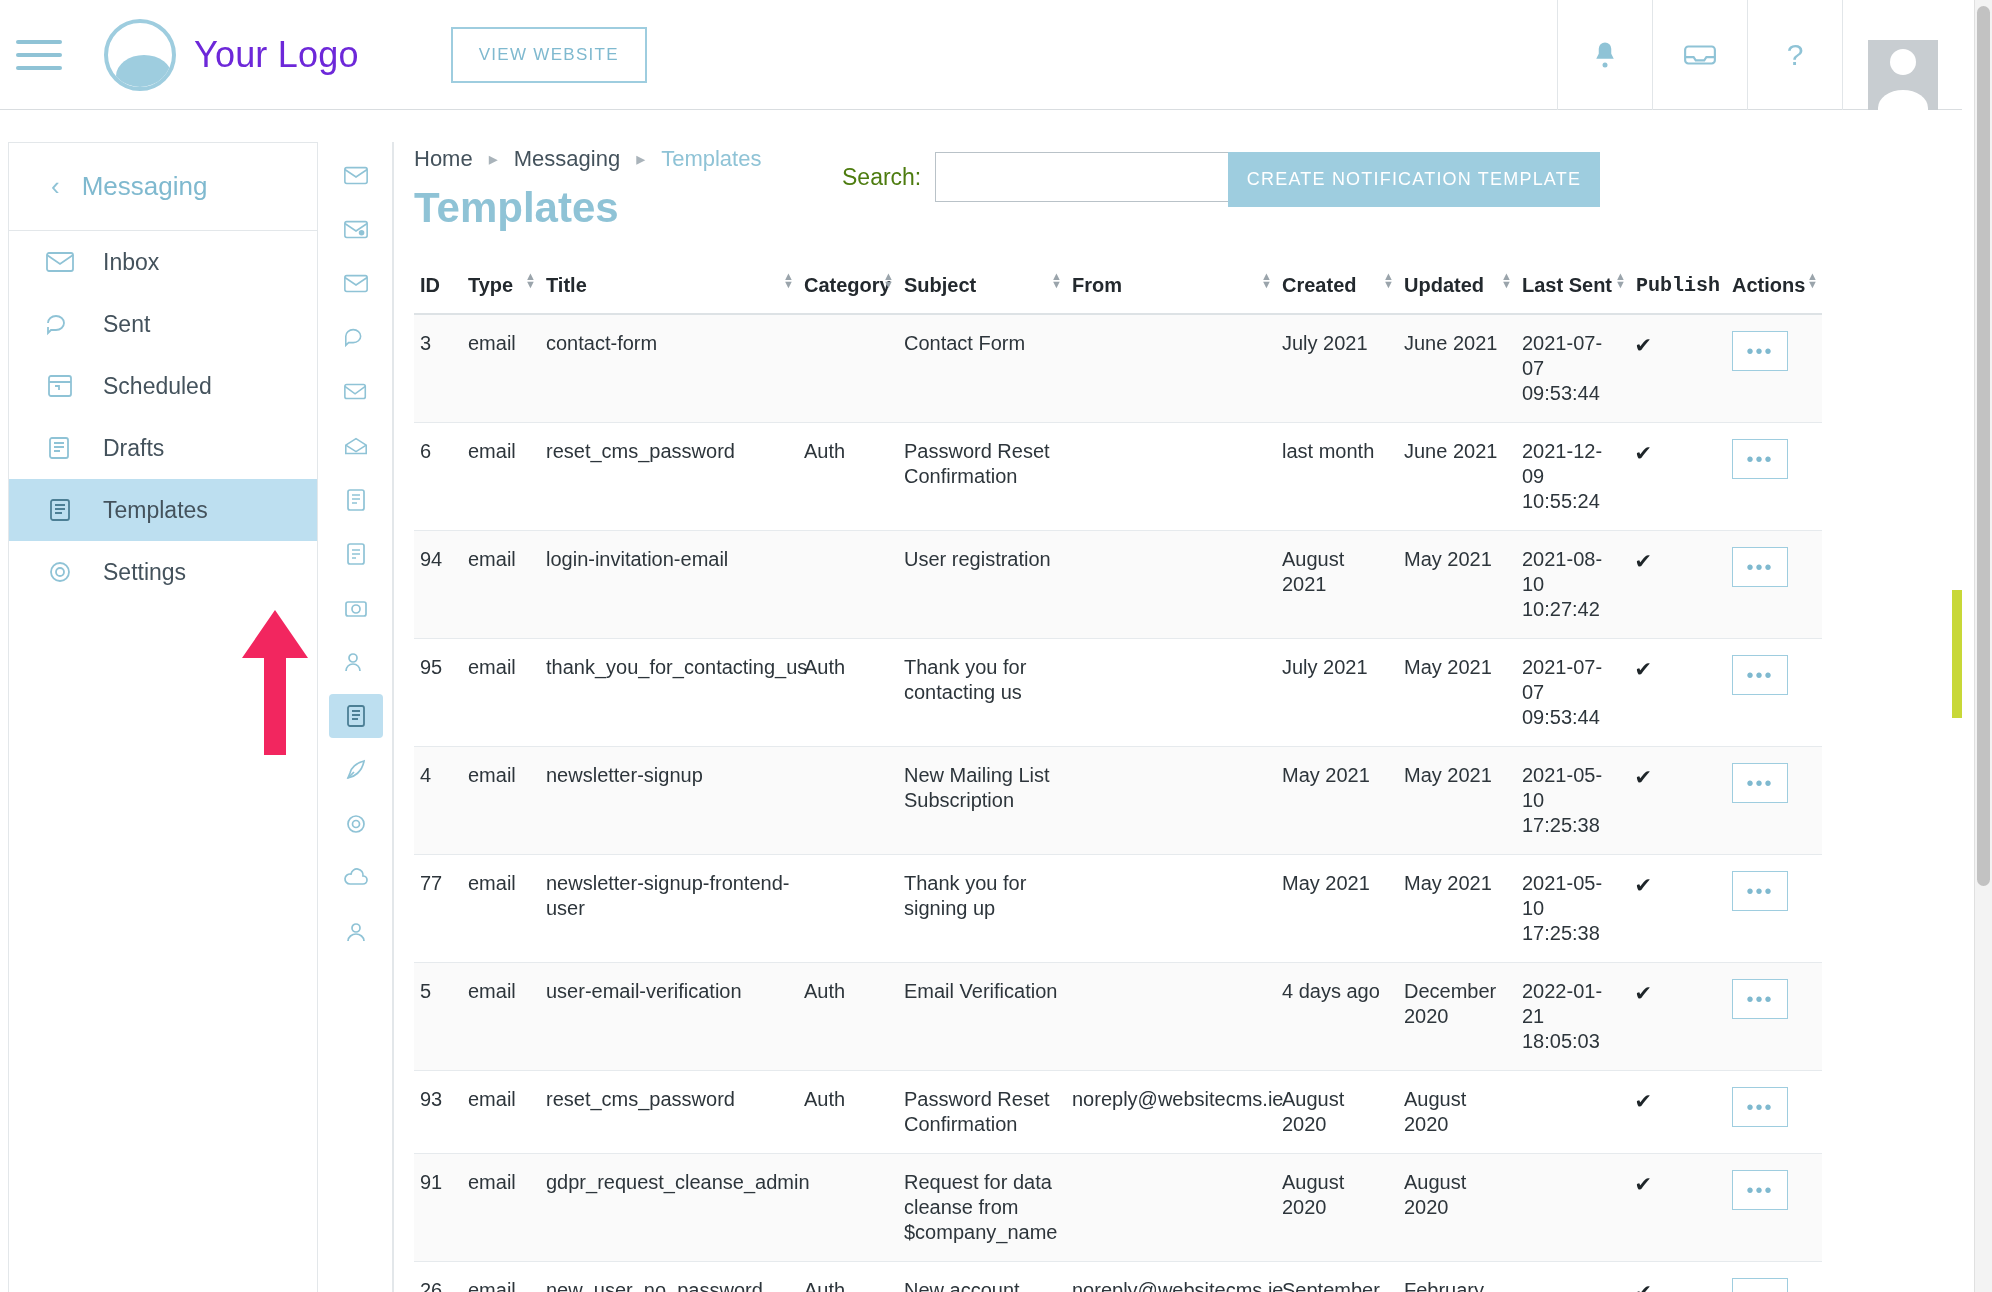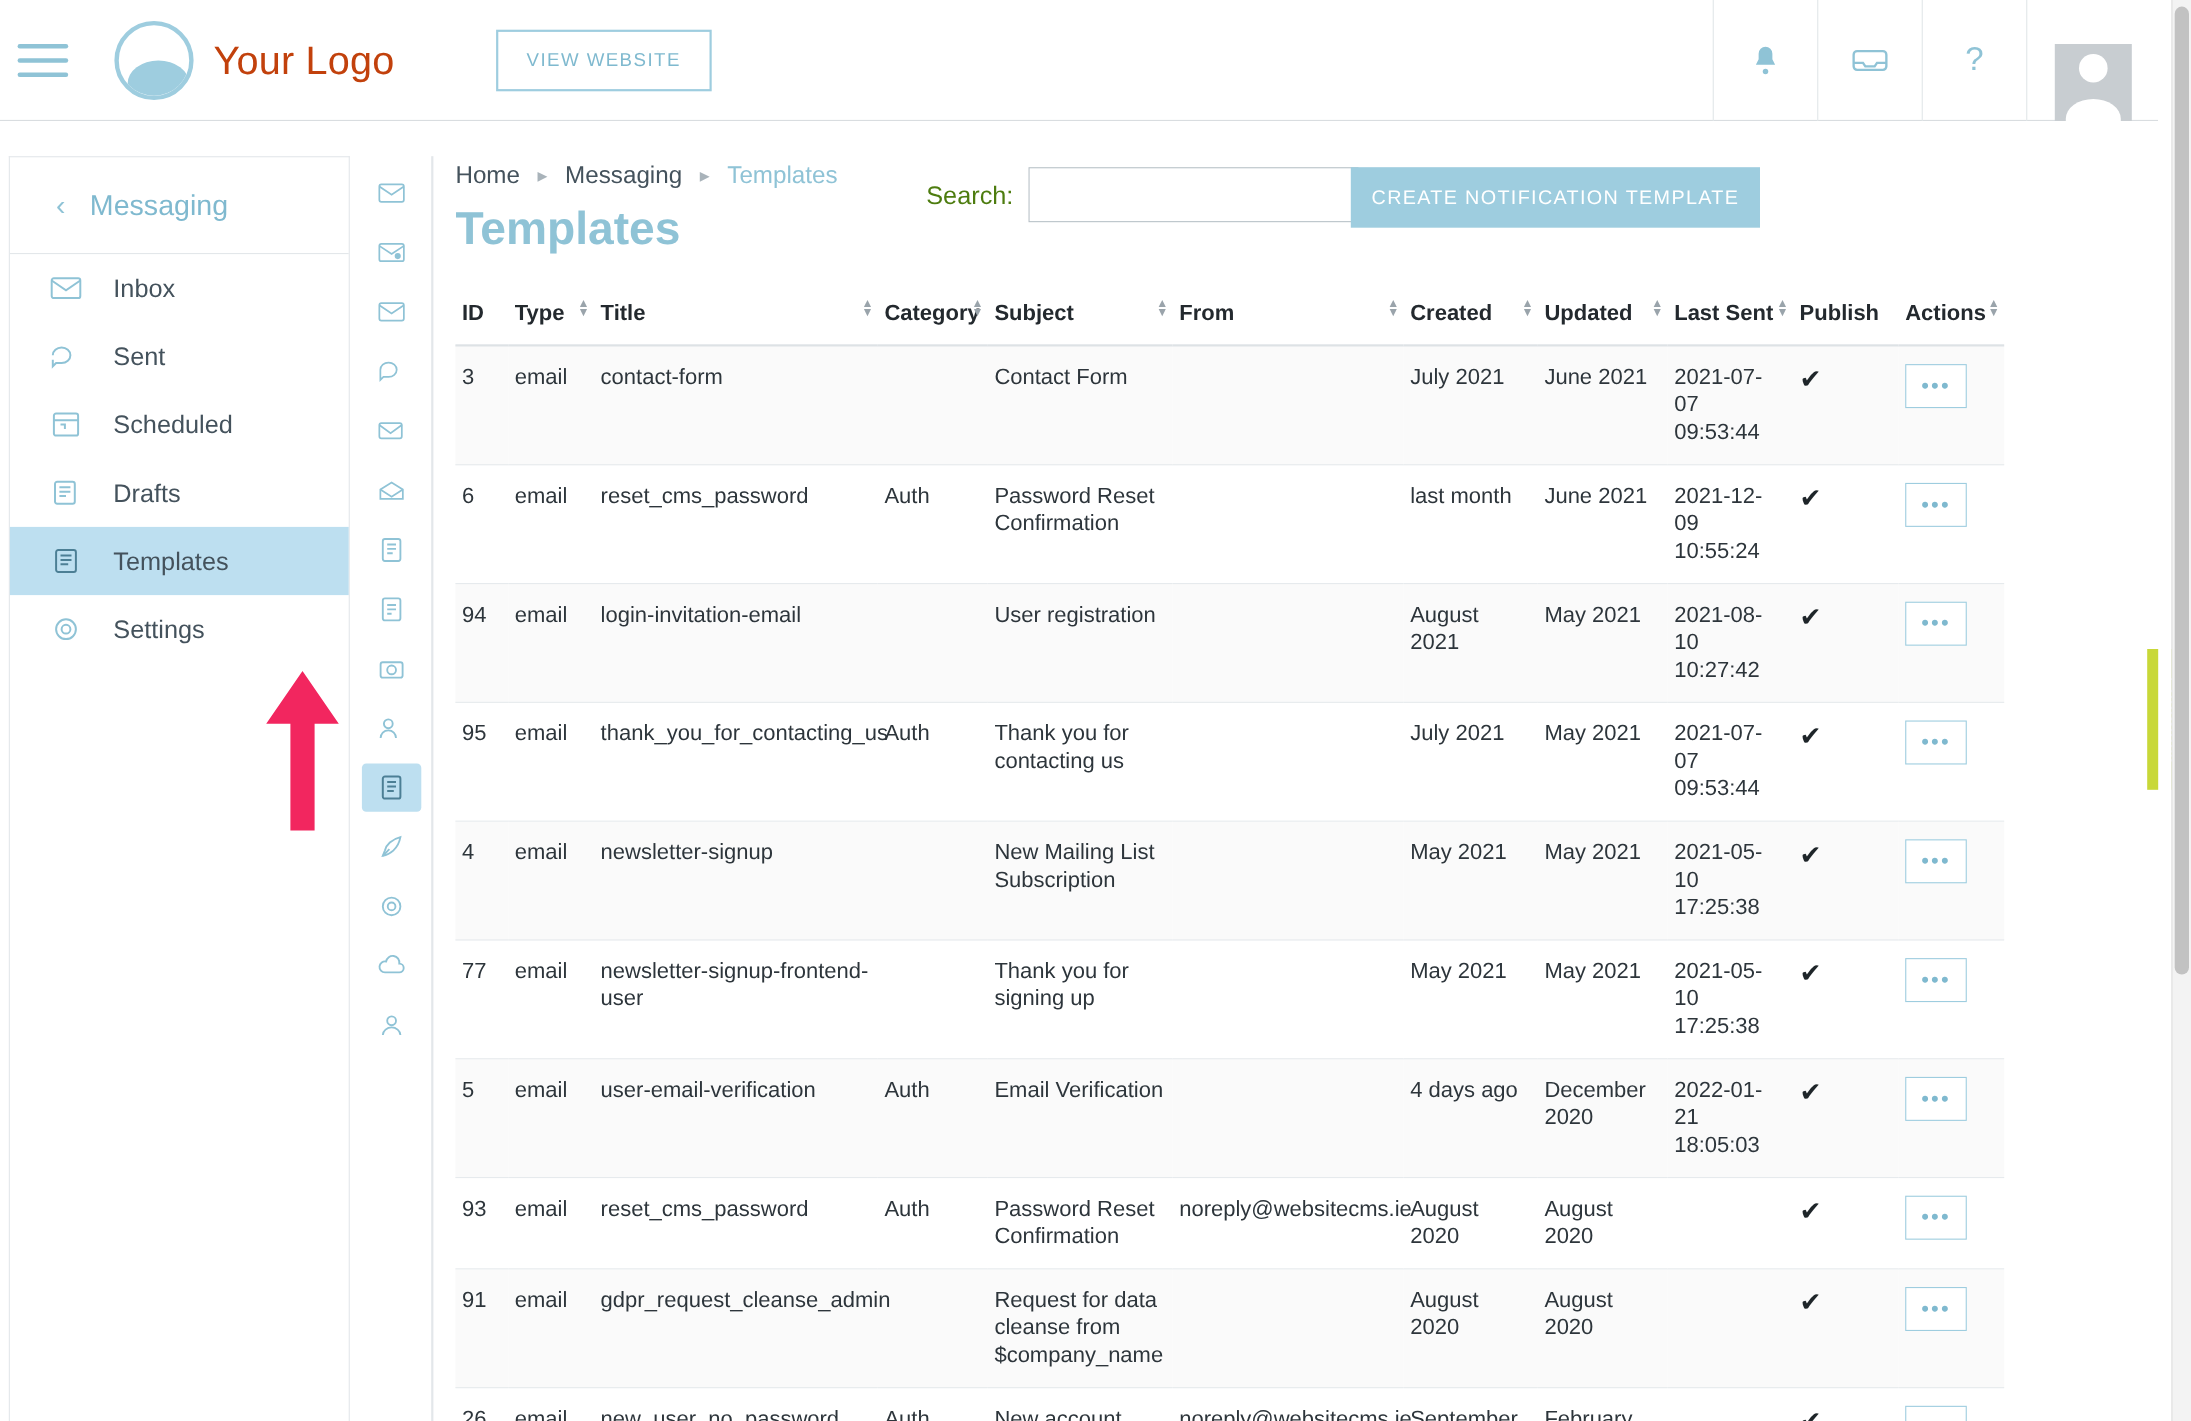--- a/index.html
+++ b/index.html
@@ -43,21 +43,21 @@
   .logo-circle::after {
     content: ""; position: absolute; left: 8px; bottom: -10px;
     width: 56px; height: 42px; border-radius: 50% 50% 40% 40%;
     background: #9ecddf;
   }
   .logo-circle::before {
     content: ""; position: absolute; right: 16px; top: 14px;
     width: 13px; height: 13px; border-radius: 50%; background: #ffffff; z-index: 2;
   }
   .logo-text {
-    font-size: 36px; color: #c2410c; letter-spacing: .2px;
+    font-size: 36px; color: #6d28d9; letter-spacing: .2px;
   }
   .view-website {
     margin-left: 92px;
     border: 2px solid #9ecddf;
     color: #7fb9cf;
     background: #ffffff;
     font-size: 17px;
     letter-spacing: 1.3px;
     padding: 16px 26px;
     cursor: pointer;
@@ -190,21 +190,21 @@
   }
   .col-id { width: 48px; }
   .col-type { width: 78px; }
   .col-title { width: 258px; }
   .col-category { width: 100px; }
   .col-subject { width: 168px; }
   .col-from { width: 210px; }
   .col-created { width: 122px; }
   .col-updated { width: 118px; }
   .col-lastsent { width: 114px; }
-  .col-publish { width: 96px; }
+  .col-publish { width: 96px; font-family: Liberation Mono, monospace; }
   .col-actions { width: 96px; }
   .check { font-size: 24px; color: #1e2529; }
   .actions-btn {
     width: 56px; height: 40px; border: 1px solid #9ecddf; background: #ffffff;
     color: #7fb9cf; font-size: 20px; letter-spacing: 2px;
     display: flex; align-items: center; justify-content: center; cursor: pointer;
   }
 
   
   .arrow-anno {

